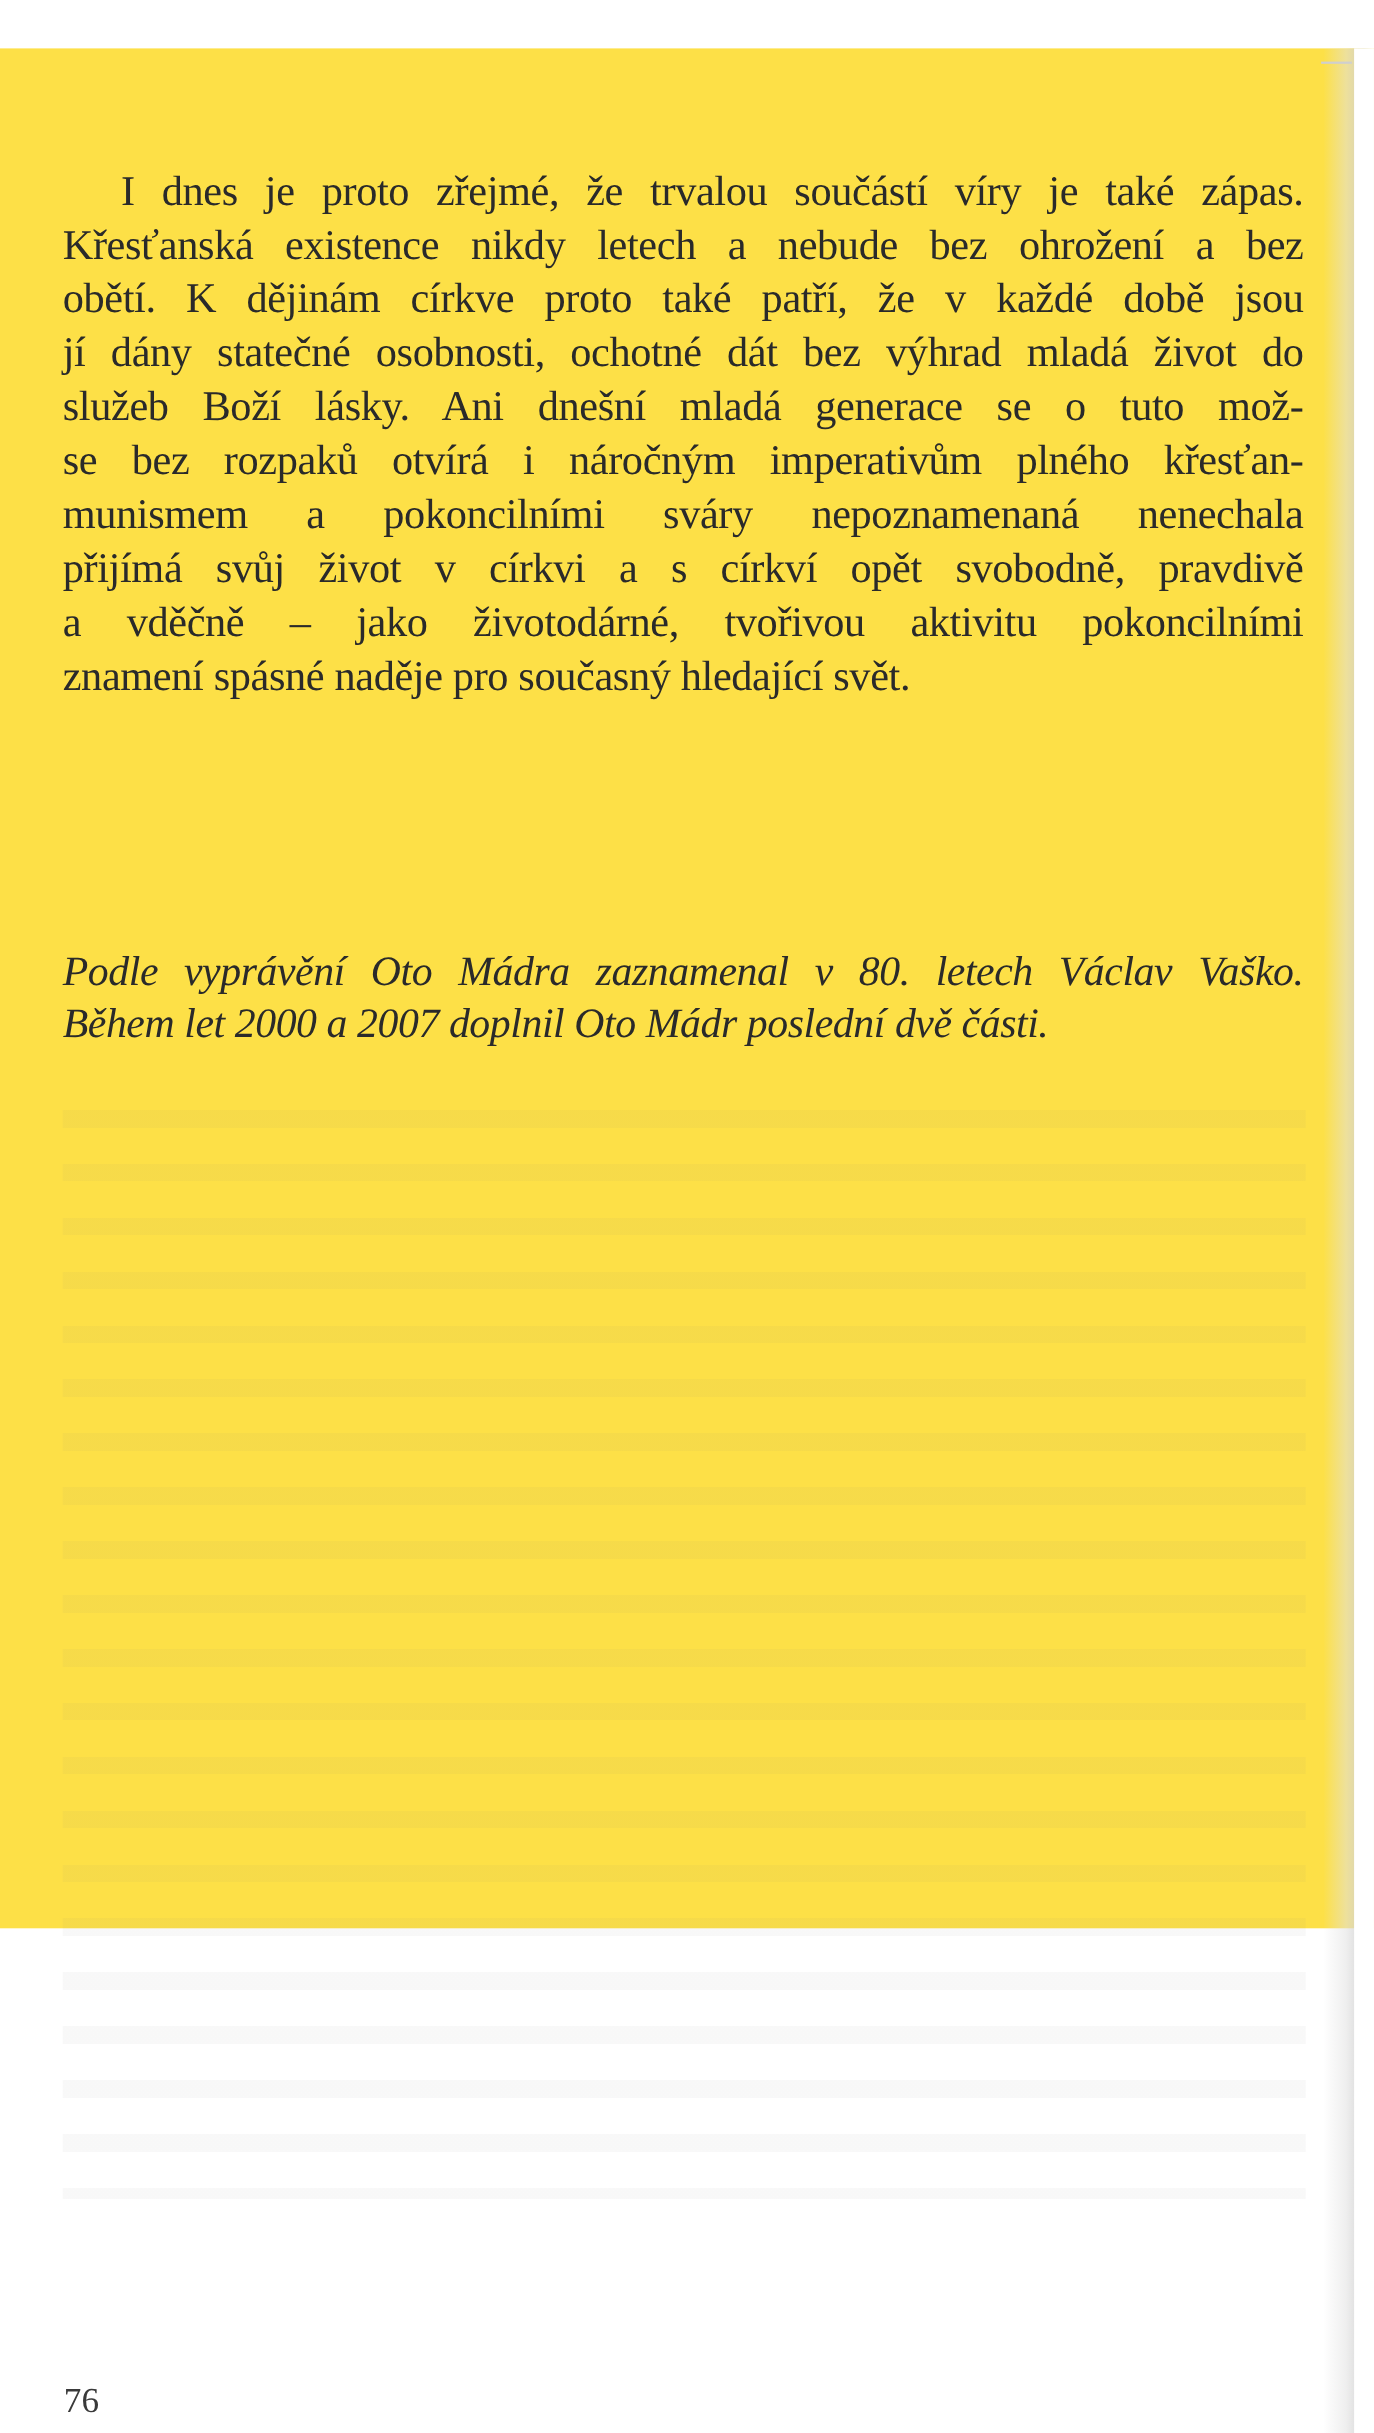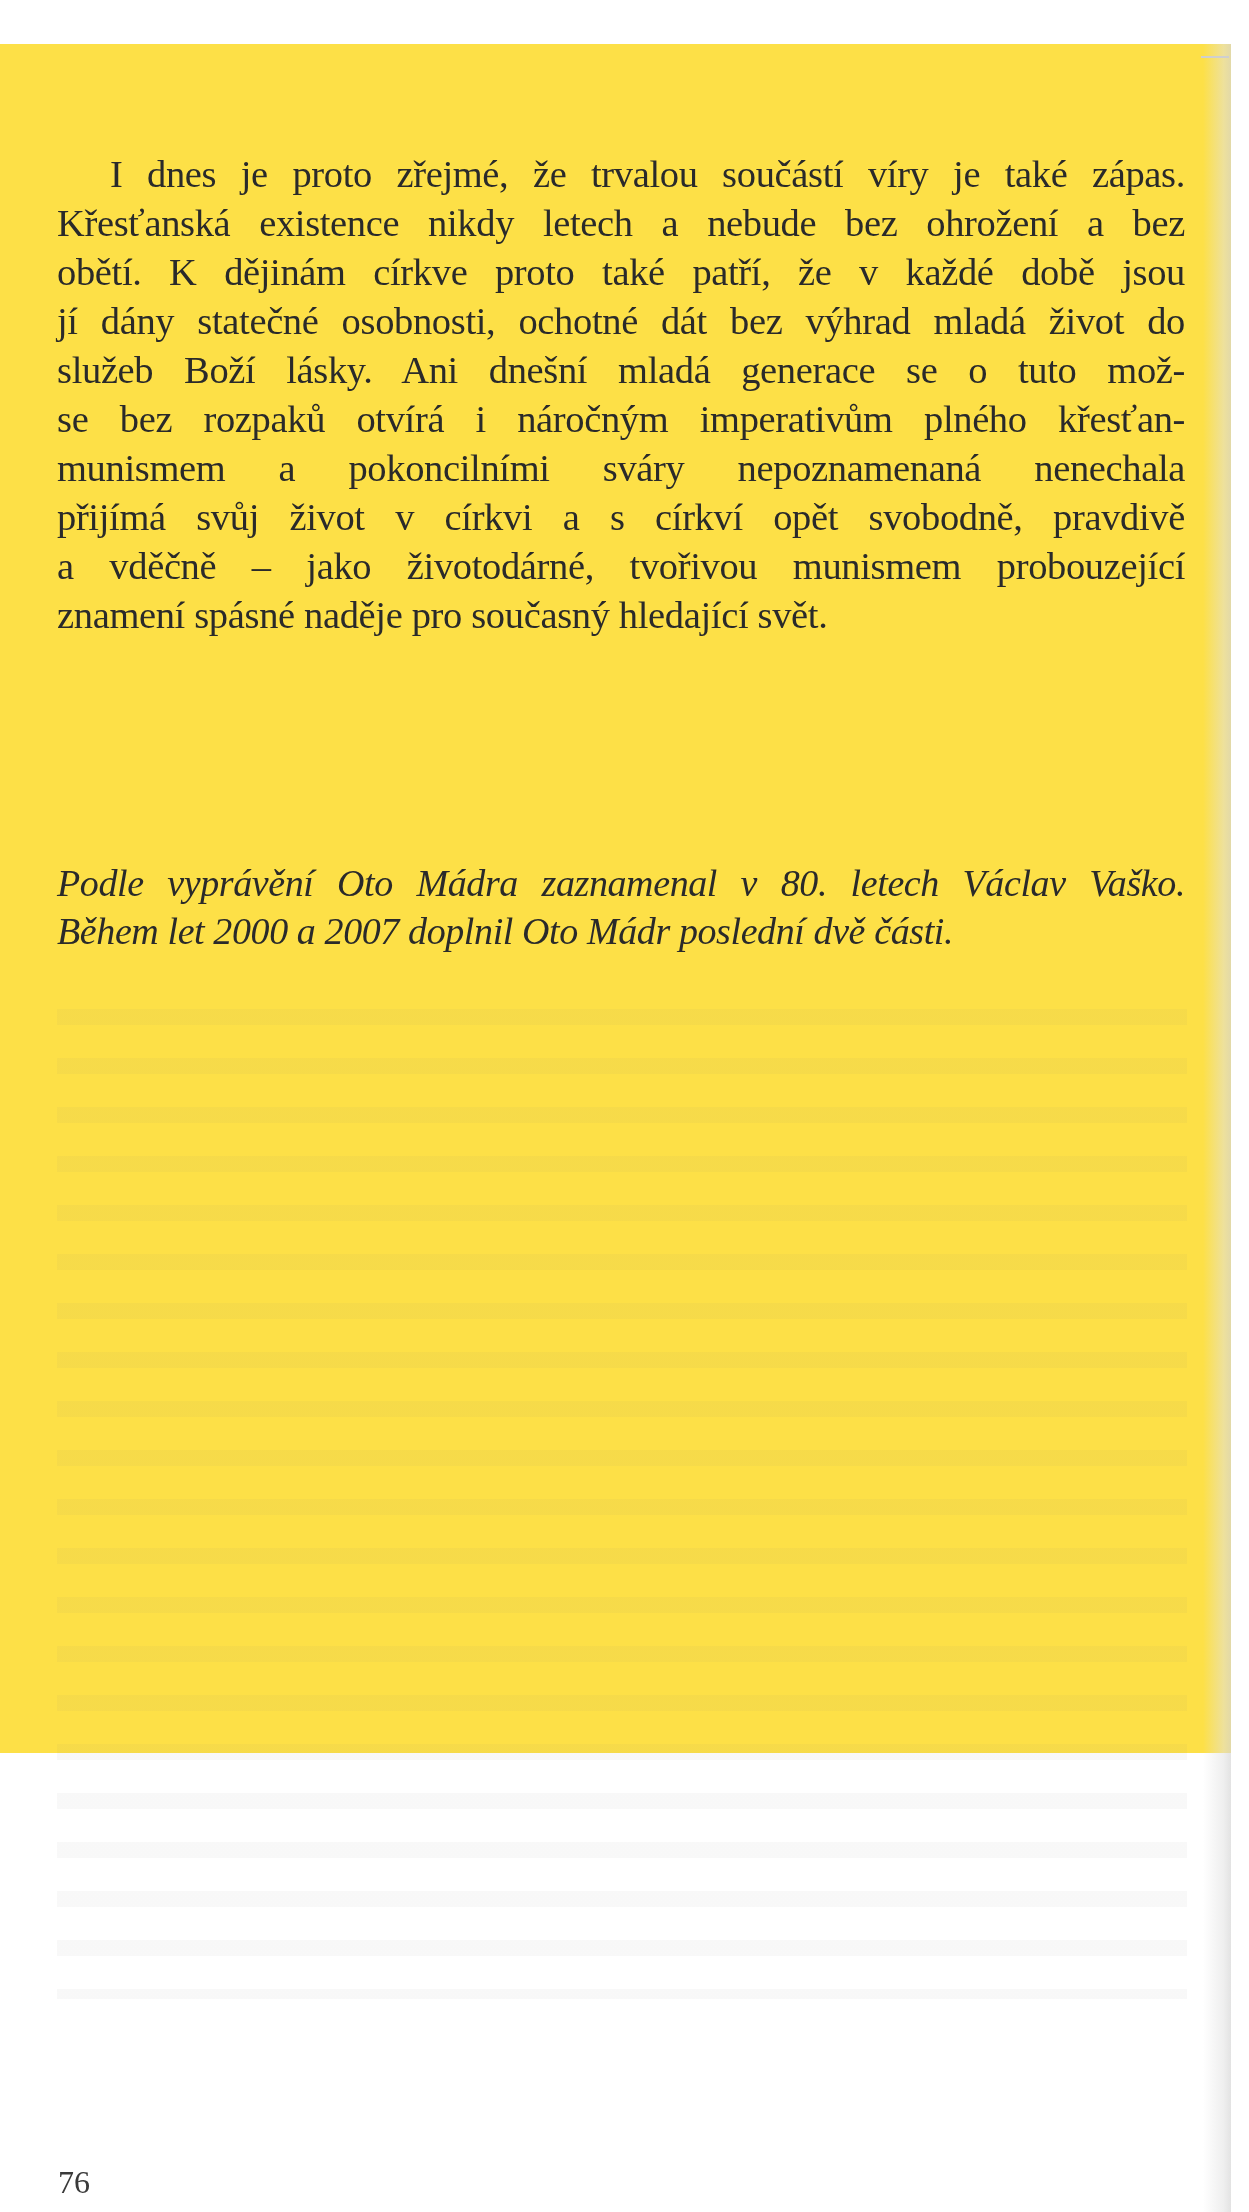--- a/index.html
+++ b/index.html
@@ -135,21 +135,21 @@
 
   <div class="body-text">
     <span class="line indent">I dnes je proto zřejmé, že trvalou součástí víry je také zápas.</span>
     <span class="line">Křesťanská existence nikdy letech a nebude bez ohrožení a bez</span>
     <span class="line">obětí. K dějinám církve proto také patří, že v každé době jsou</span>
     <span class="line">jí dány statečné osobnosti, ochotné dát bez výhrad mladá život do</span>
     <span class="line">služeb Boží lásky. Ani dnešní mladá generace se o tuto mož-</span>
     <span class="line">se bez rozpaků otvírá i náročným imperativům plného křesťan-</span>
     <span class="line">munismem a pokoncilními sváry nepoznamenaná nenechala</span>
     <span class="line">přijímá svůj život v církvi a s církví opět svobodně, pravdivě</span>
-    <span class="line">a vděčně – jako životodárné, tvořivou munismem probouzející</span>
+    <span class="line">a vděčně – jako životodárné, tvořivou aktivitu pokoncilními</span>
     <span class="line last">znamení spásné naděje pro současný hledající svět.</span>
   </div>
 
   <div class="attribution">
     <span class="line">Podle vyprávění Oto Mádra zaznamenal v 80. letech Václav Vaško.</span>
     <span class="line last">Během let 2000 a 2007 doplnil Oto Mádr poslední dvě části.</span>
   </div>
 
   <div class="page-number">76</div>
 </div>

